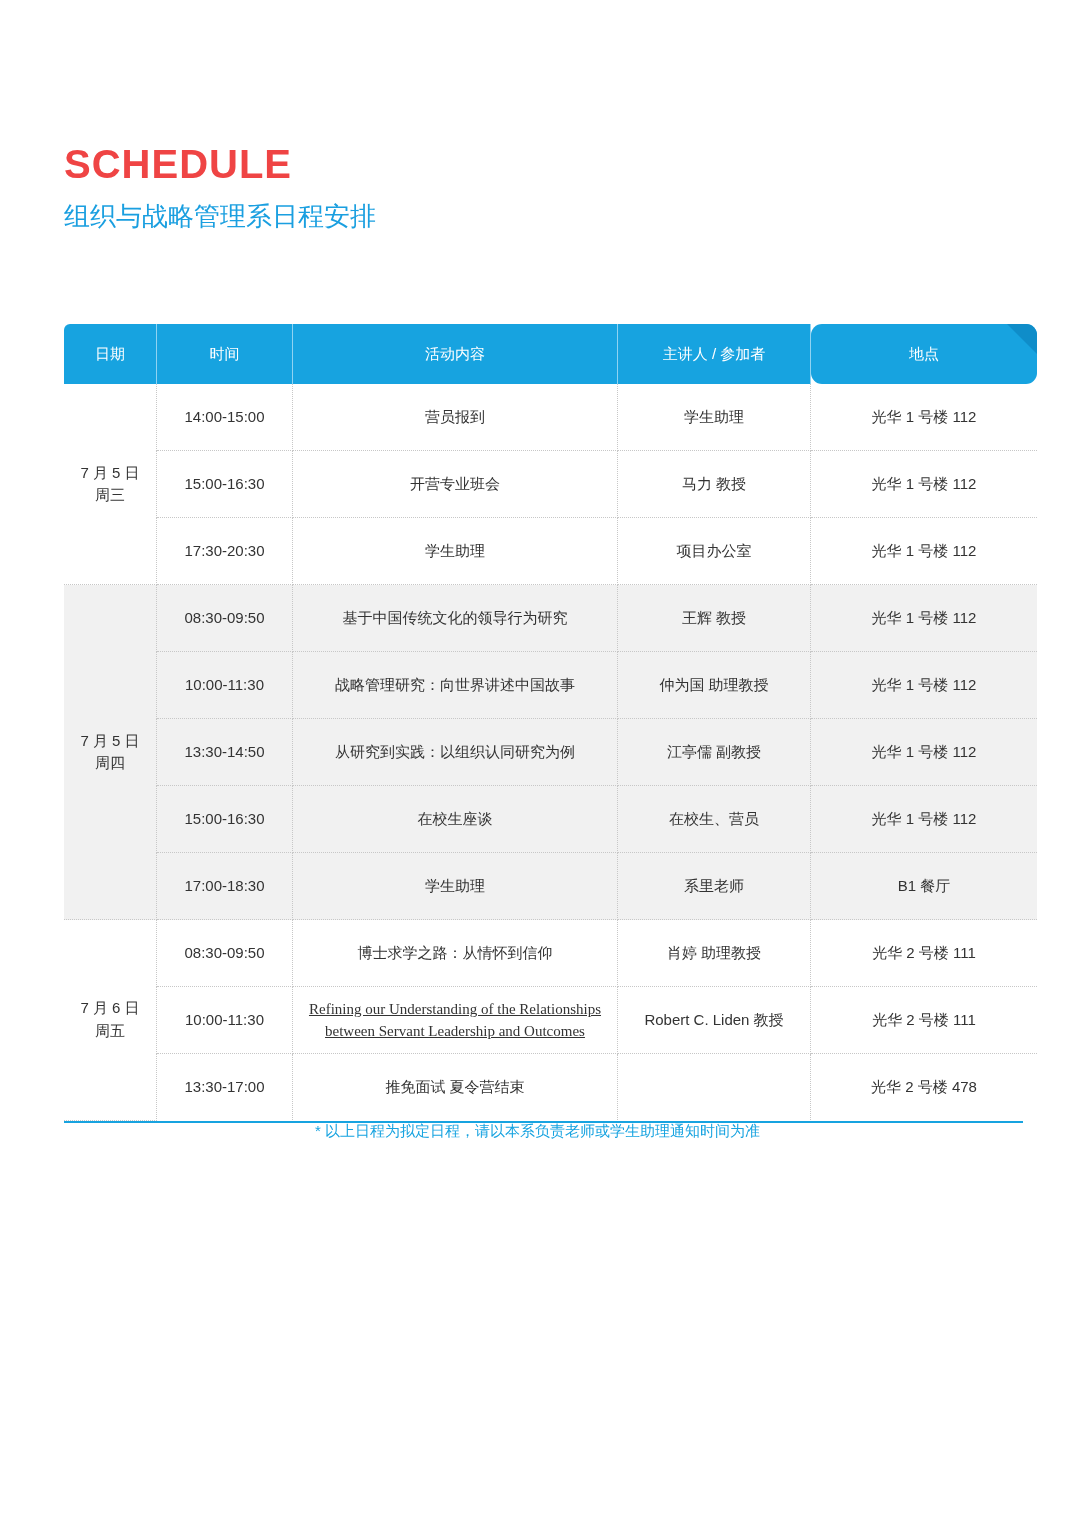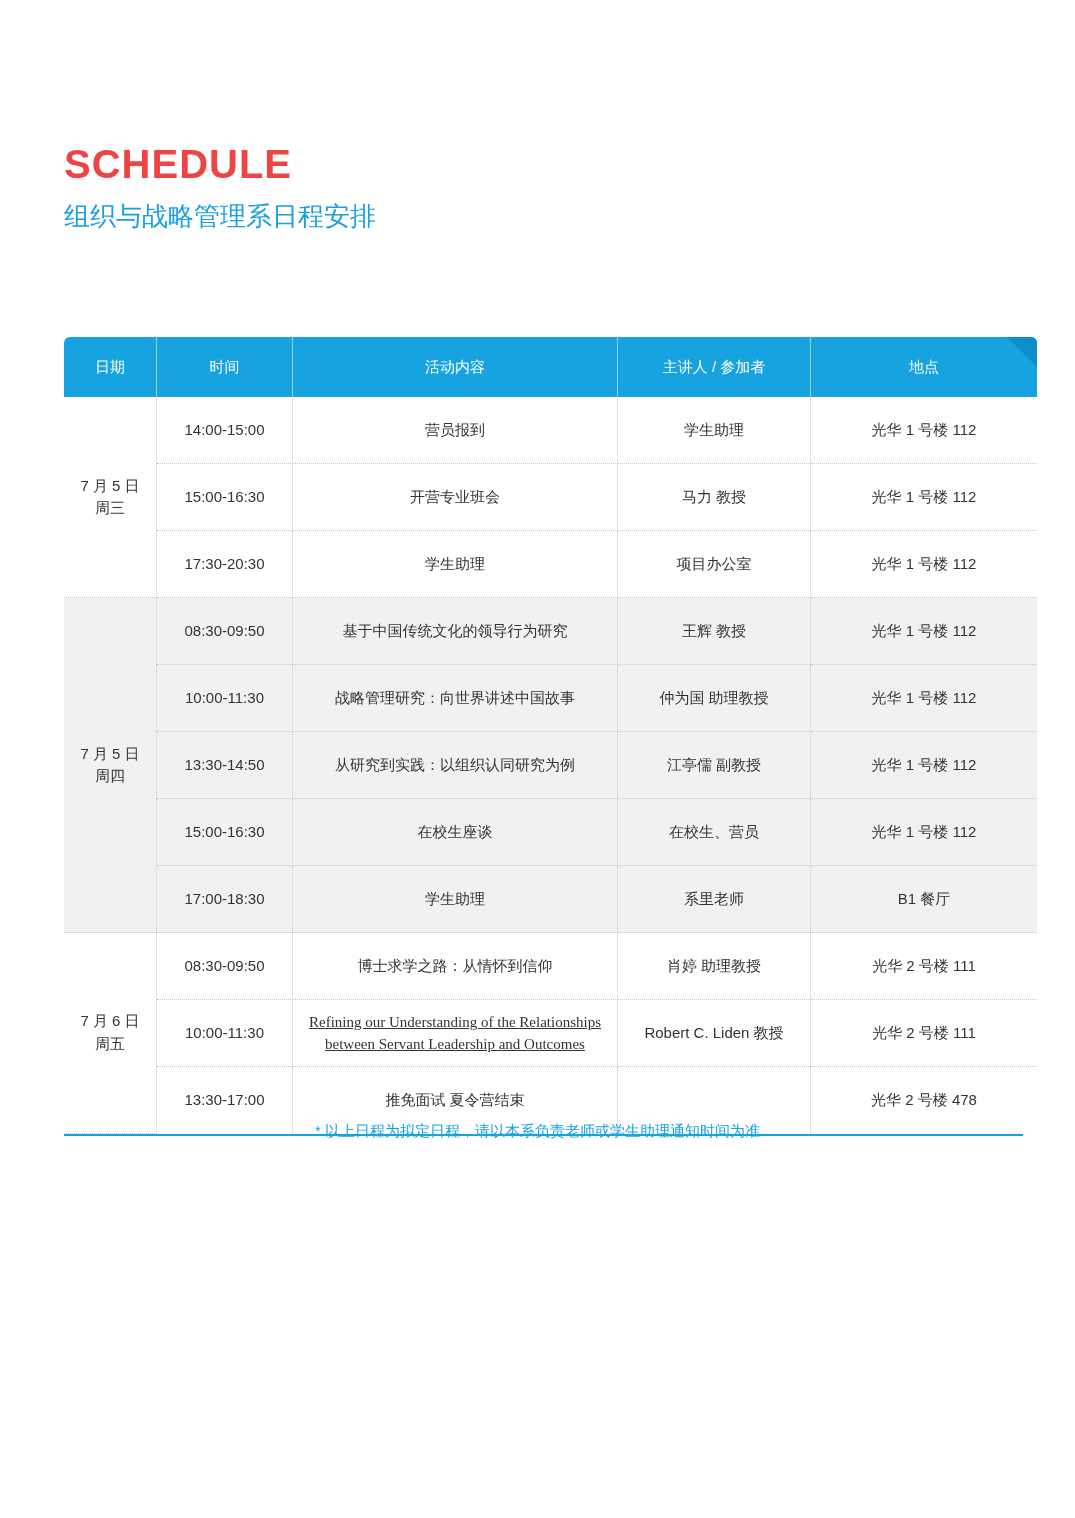--- a/index.html
+++ b/index.html
@@ -38,21 +38,21 @@
     font-size: 26px;
     color: #1a9fe0;
     line-height: 44px;
     margin: 6px 0 0 0;
     font-weight: normal;
   }
 
   .table-wrap {
     position: absolute;
     left: 64px;
-    top: 337px;
+    top: 324px;
     width: 959px;
   }
   table.schedule {
     border-collapse: collapse;
     width: 959px;
     table-layout: fixed;
   }
   table.schedule th {
     background: #17a3e0;
     color: #ffffff;
@@ -66,20 +66,21 @@
   table.schedule th:last-child {
     border-right: none;
   }
   .hdr-row th:first-child {
     border-top-left-radius: 6px;
   }
   .hdr-row th:last-child {
     border-top-right-radius: 6px;
     position: relative;
     overflow: hidden;
+    border-radius: 11px;
   }
   .corner-fold {
     position: absolute;
     right: 0;
     top: 0;
     width: 0;
     height: 0;
     border-top: 30px solid #0f8dc9;
     border-left: 30px solid transparent;
   }

